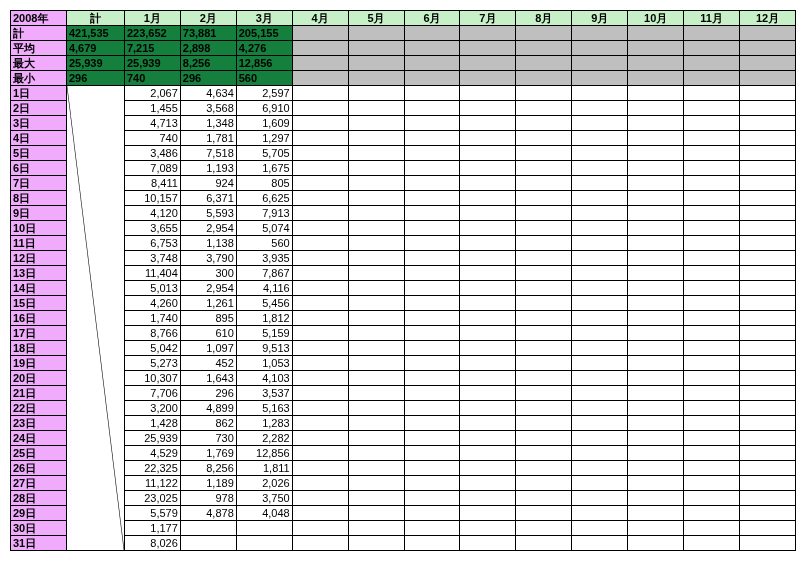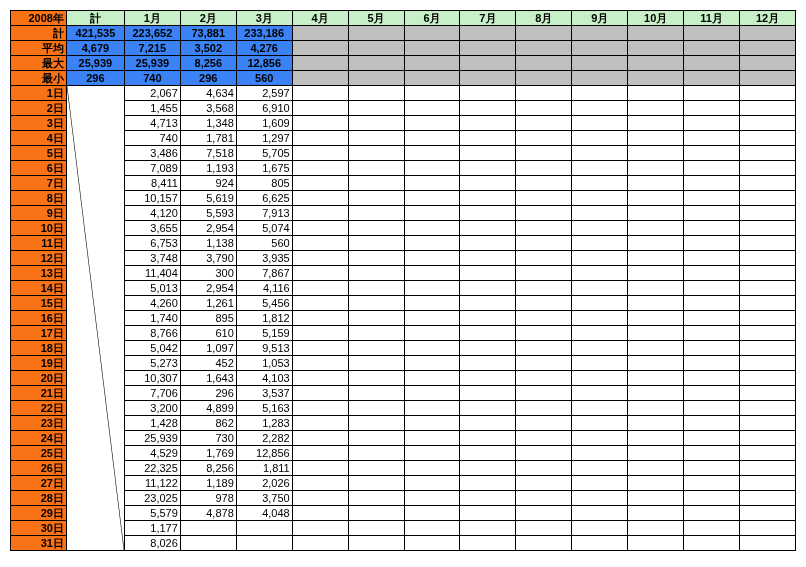--- a/index.html
+++ b/index.html
@@ -19,32 +19,32 @@
     padding: 0 2px;
     height: 14px;
     line-height: 14px;
     overflow: hidden;
     white-space: nowrap;
   }
   col.rowhead { width: 54px; }
   col.total   { width: 56px; }
   col.month   { width: 54px; }
   .hdr-blue {
-    background: #f97316;
-    text-align: right;
+    background: #f0abfc;
+    text-align: left;
     font-weight: bold;
   }
   .hdr-green {
     background: #c8f0c8;
     text-align: center;
     font-weight: bold;
   }
   .summary {
-    background: #3b82f6;
-    text-align: center;
+    background: #15803d;
+    text-align: left;
     font-weight: bold;
   }
   .summary-empty {
     background: #bfbfbf;
   }
   .num {
     text-align: right;
   }
   .empty {
     background: #fff;
@@ -96,36 +96,36 @@
       <th class="hdr-green">11月</th>
       <th class="hdr-green">12月</th>
     </tr>
   </thead>
   <tbody id="tbody">
   <tr>
         <td class="hdr-blue">計</td>
         <td class="summary">421,535</td>
         <td class="summary">223,652</td>
         <td class="summary">73,881</td>
-        <td class="summary">233,186</td>
+        <td class="summary">205,155</td>
         <td class="summary-empty"></td>
         <td class="summary-empty"></td>
         <td class="summary-empty"></td>
         <td class="summary-empty"></td>
         <td class="summary-empty"></td>
         <td class="summary-empty"></td>
         <td class="summary-empty"></td>
         <td class="summary-empty"></td>
         <td class="summary-empty"></td>
       </tr>
       <tr>
         <td class="hdr-blue">平均</td>
         <td class="summary">4,679</td>
         <td class="summary">7,215</td>
-        <td class="summary">3,502</td>
+        <td class="summary">2,898</td>
         <td class="summary">4,276</td>
         <td class="summary-empty"></td>
         <td class="summary-empty"></td>
         <td class="summary-empty"></td>
         <td class="summary-empty"></td>
         <td class="summary-empty"></td>
         <td class="summary-empty"></td>
         <td class="summary-empty"></td>
         <td class="summary-empty"></td>
         <td class="summary-empty"></td>
@@ -268,21 +268,21 @@
         <td class="empty"></td>
         <td class="empty"></td>
         <td class="empty"></td>
         <td class="empty"></td>
         <td class="empty"></td>
         <td class="empty"></td>
       </tr>
       <tr>
         <td class="hdr-blue">8日</td>
         <td class="num">10,157</td>
-        <td class="num">5,619</td>
+        <td class="num">6,371</td>
         <td class="num">6,625</td>
         <td class="empty"></td>
         <td class="empty"></td>
         <td class="empty"></td>
         <td class="empty"></td>
         <td class="empty"></td>
         <td class="empty"></td>
         <td class="empty"></td>
         <td class="empty"></td>
         <td class="empty"></td>

